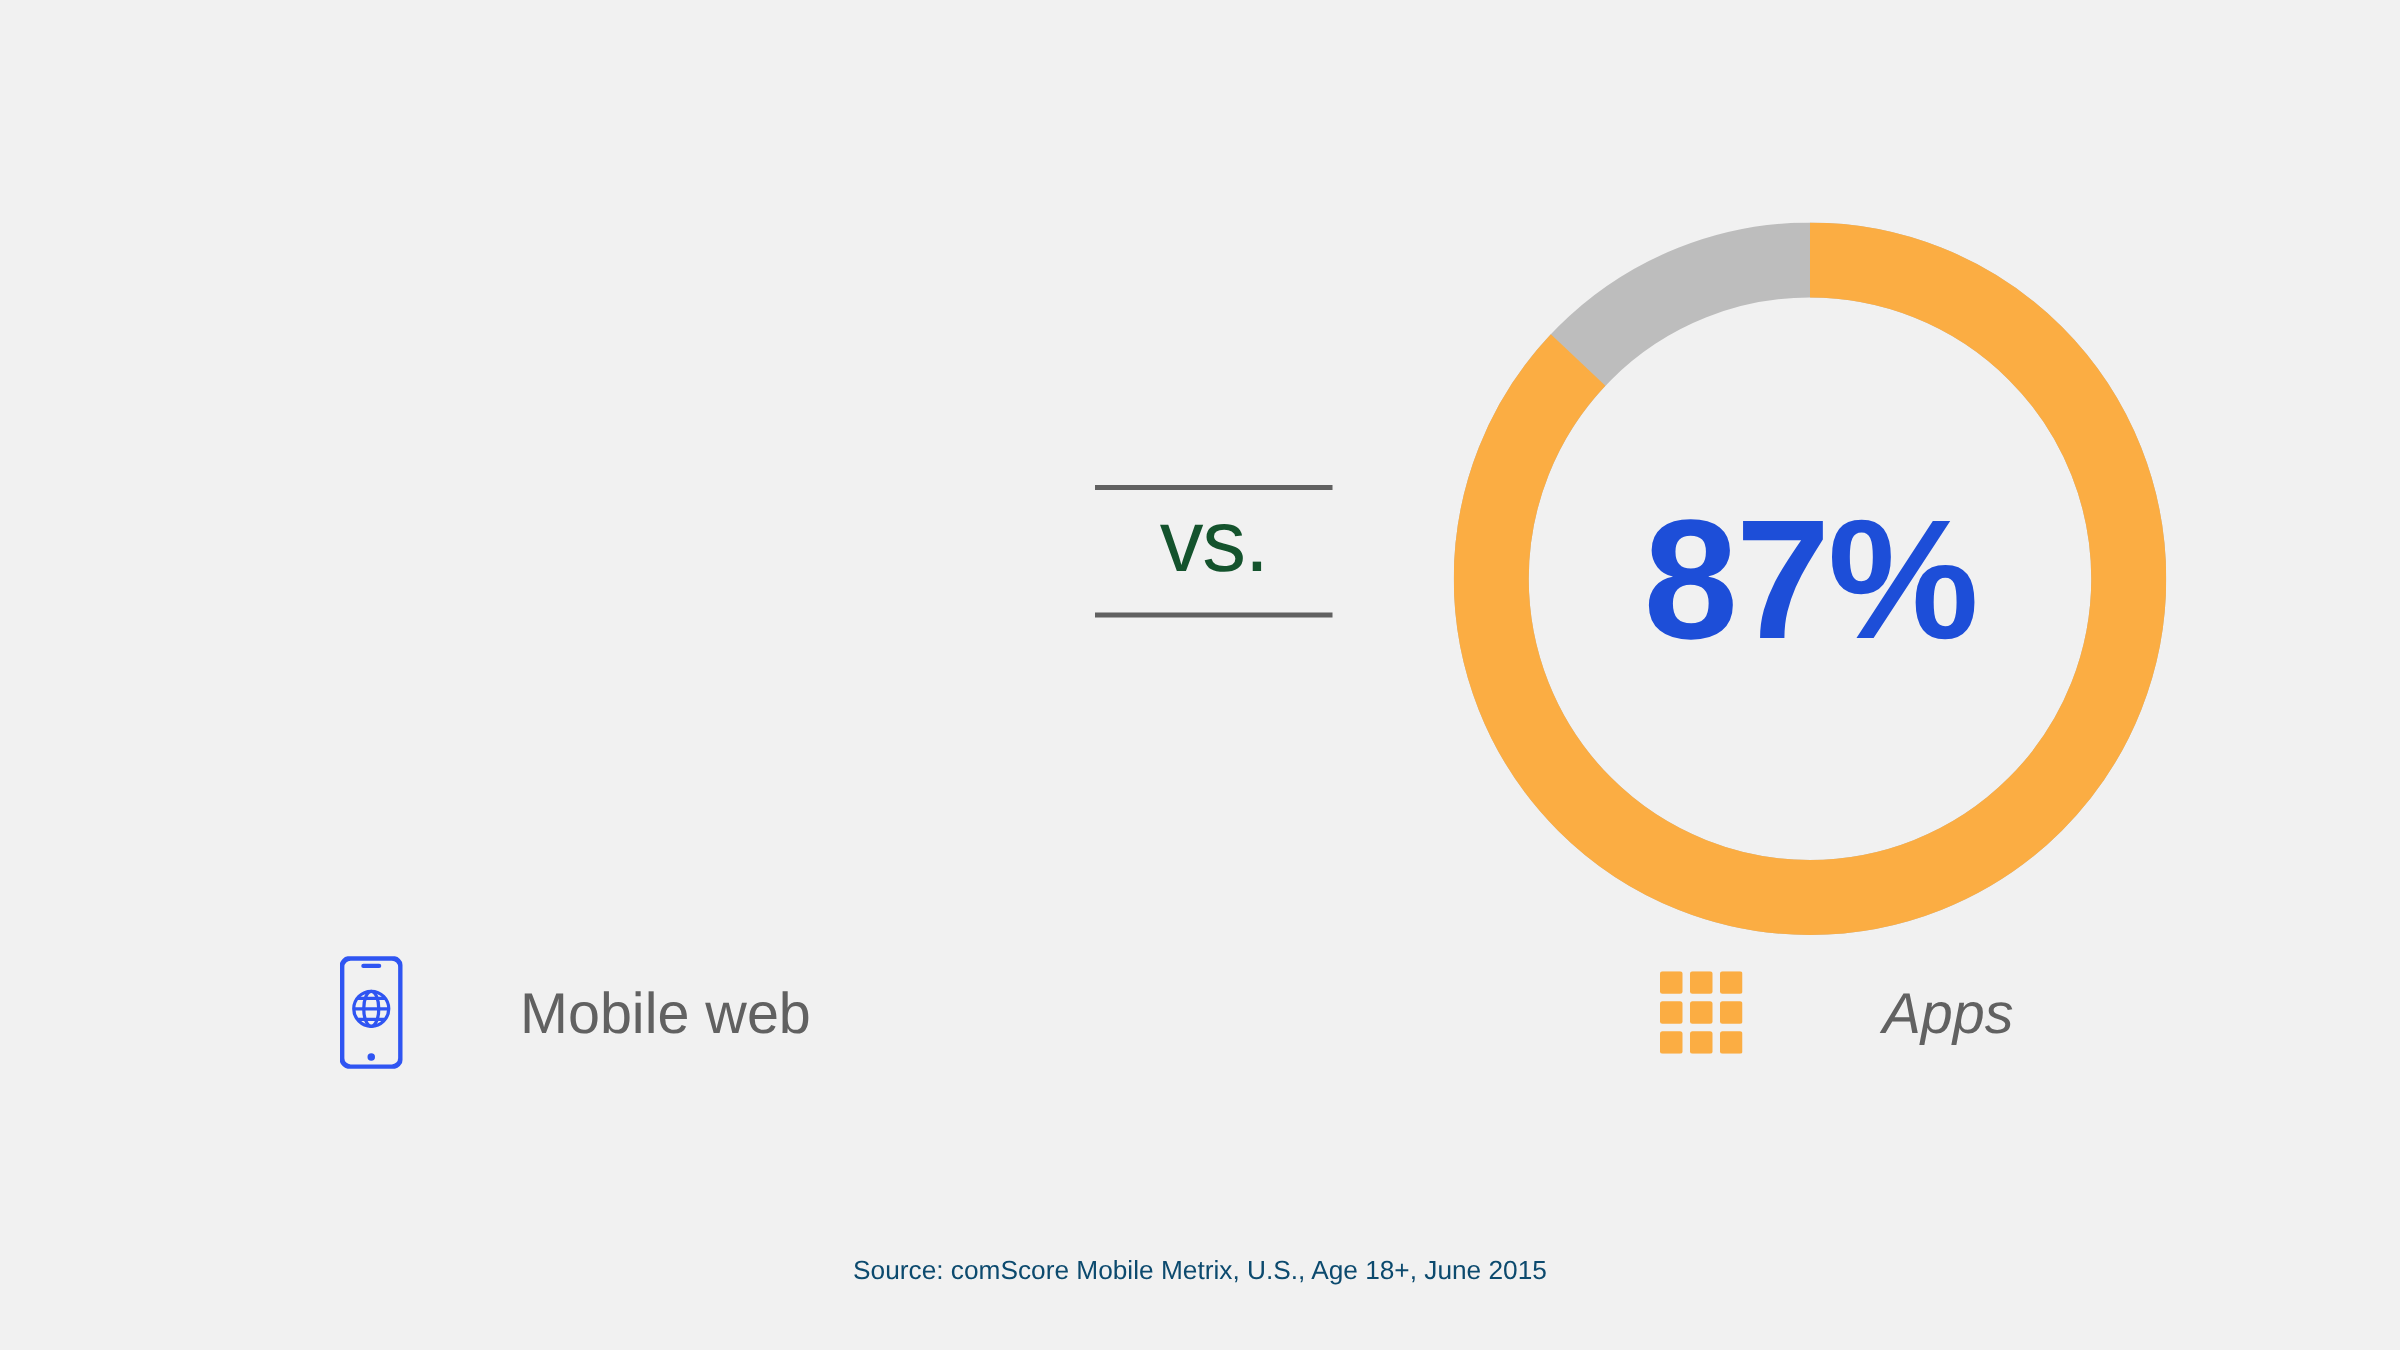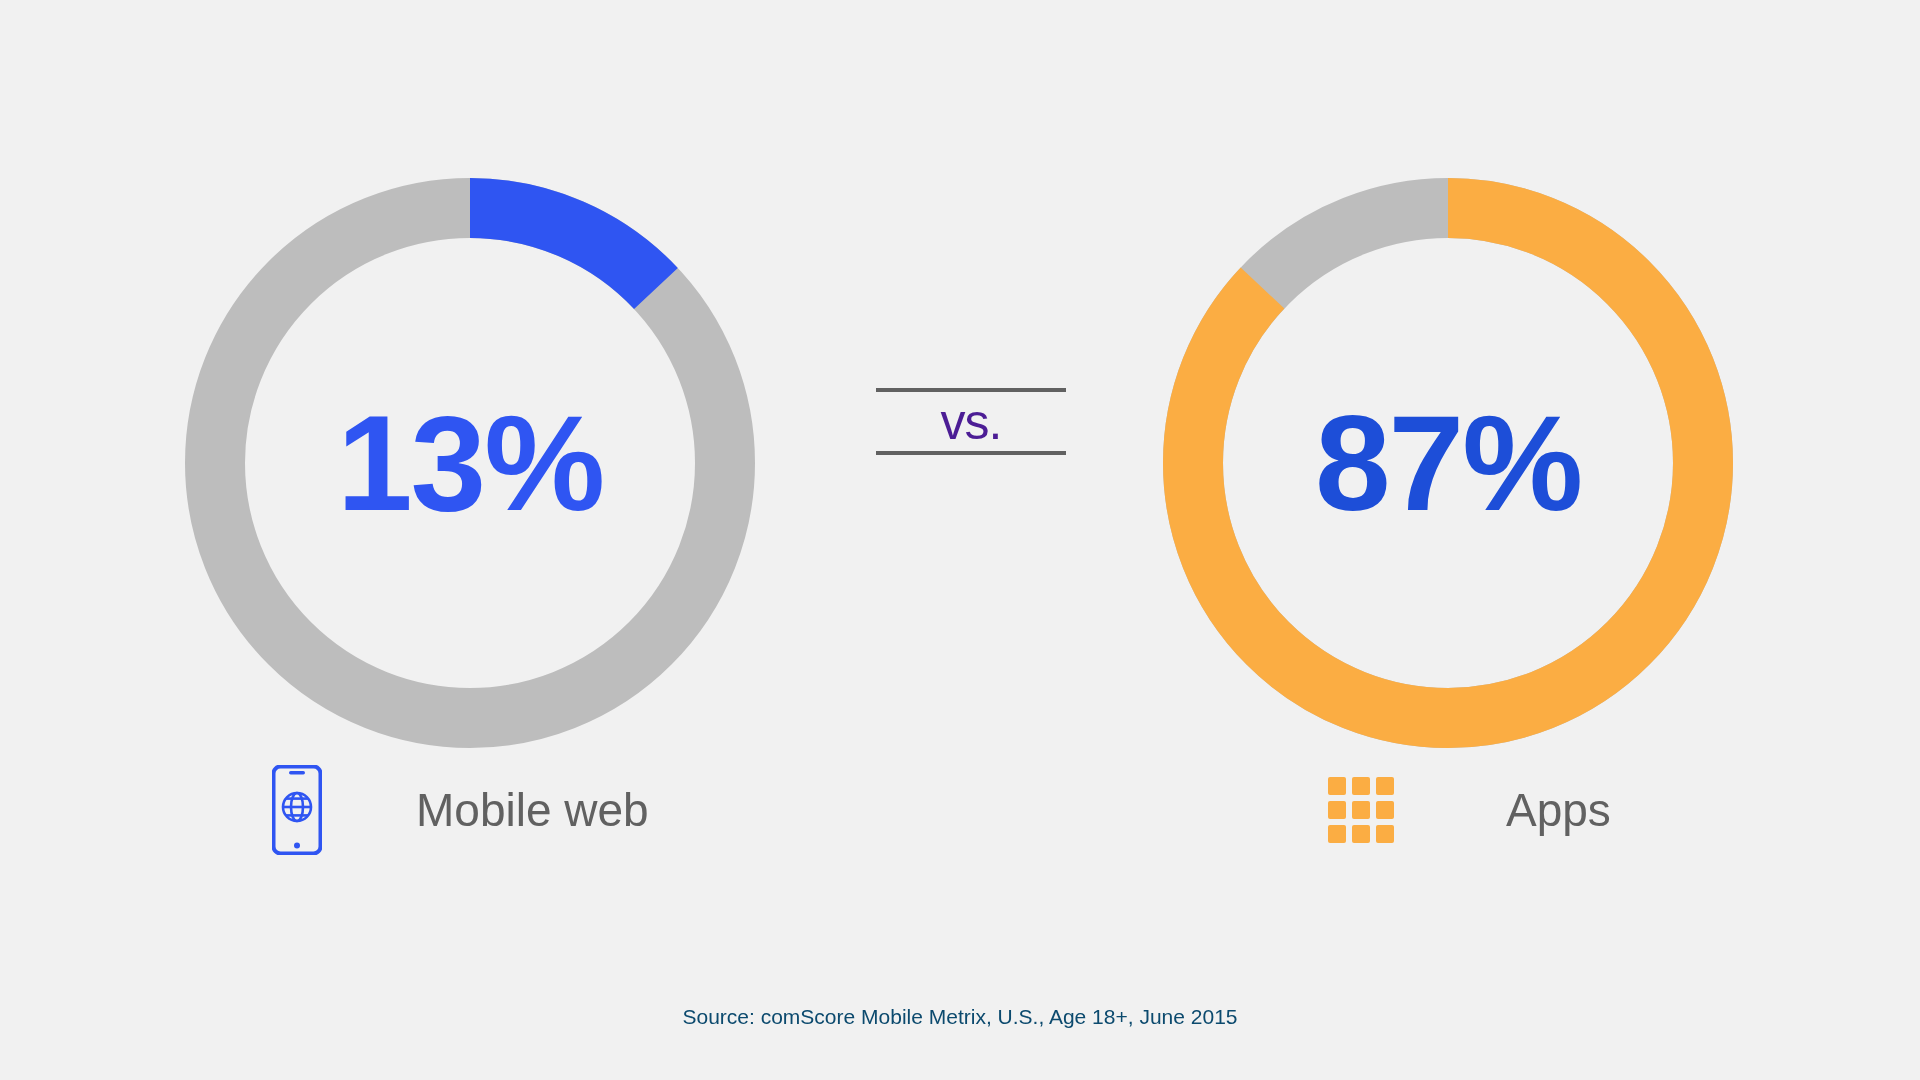--- a/index.html
+++ b/index.html
@@ -66,38 +66,38 @@
     top: 388px;
     width: 190px;
     text-align: center;
   }
   .vs-rule {
     height: 4px;
     background: #616161;
     width: 100%;
   }
   .vs-text {
-    font-size: 50px;
-    color: #4c1d95;
+    font-size: 70px;
+    color: #14532d;
     line-height: 1.06;
-    padding: 4px 0 2px 0;
+    padding: 4px 0 20px 0;
     letter-spacing: -1px;
   }
 
   
   .legend {
     position: absolute;
     top: 760px;
     height: 100px;
     display: flex;
     align-items: center;
     gap: 34px;
   }
   .legend-left  { left: 272px; }
-  .legend-right { left: 1328px; }
+  .legend-right { left: 1328px; font-style: italic; }
 
   .legend-label {
     font-size: 46px;
     color: #616161;
     white-space: nowrap;
   }
   .legend-left  .legend-label { margin-left: 60px; }
   .legend-right .legend-label { margin-left: 78px; }
 
   .icon-phone { width: 50px; height: 90px; display: block; }
@@ -112,33 +112,20 @@
     text-align: center;
     font-size: 21px;
     color: #0c4a6e;
   }
 </style>
 </head>
 <body>
 
 <div class="stage">
 
-  <div class="panel panel-left">
-    <div class="donut">
-      <svg viewBox="0 0 570 570" xmlns="http://www.w3.org/2000/svg">
-
-        <circle cx="285" cy="285" r="255" fill="none" stroke="#BDBDBD" stroke-width="60"></circle>
-
-        <circle cx="285" cy="285" r="255" fill="none" stroke="#2F55F2" stroke-width="60" stroke-dasharray="208.28759293300328 1393.9246603977913" transform="rotate(-90 285 285)"></circle>
-      </svg>
-    </div>
-    <div class="donut-center">
-      <span class="donut-value value-blue">13%</span>
-    </div>
-  </div>
 
   <div class="vs-block">
     <div class="vs-rule"></div>
     <div class="vs-text">vs.</div>
     <div class="vs-rule"></div>
   </div>
 
   <div class="panel panel-right">
     <div class="donut">
       <svg viewBox="0 0 570 570" xmlns="http://www.w3.org/2000/svg">

